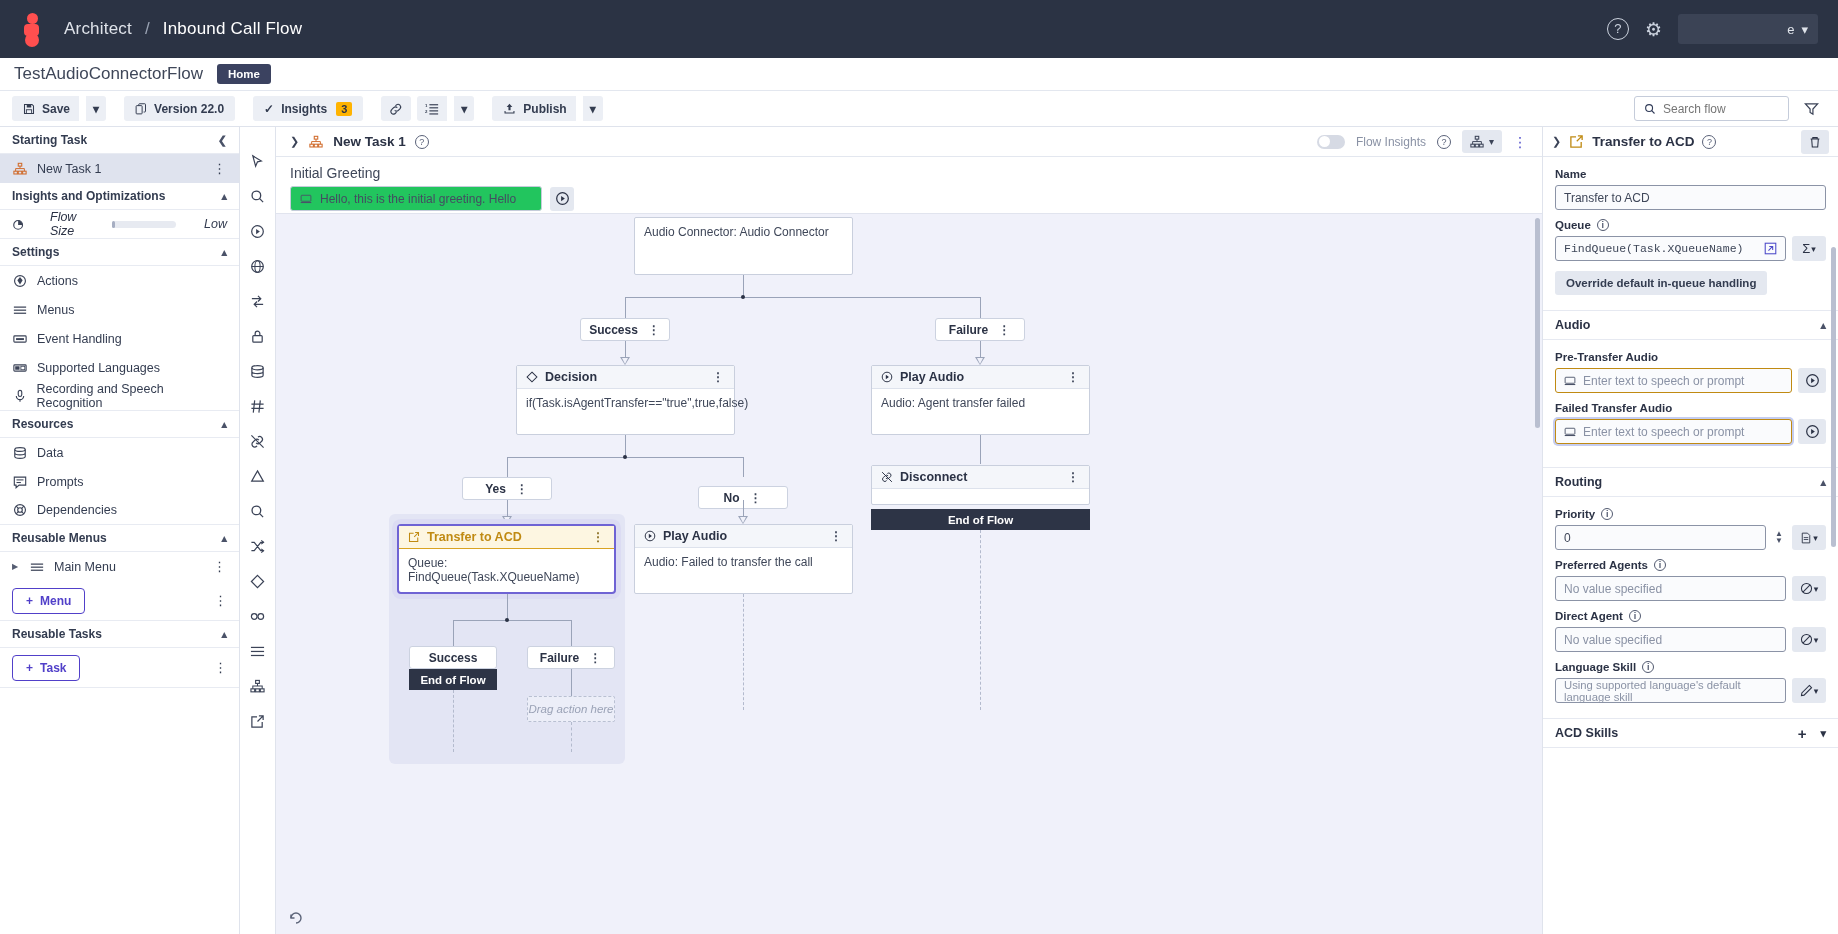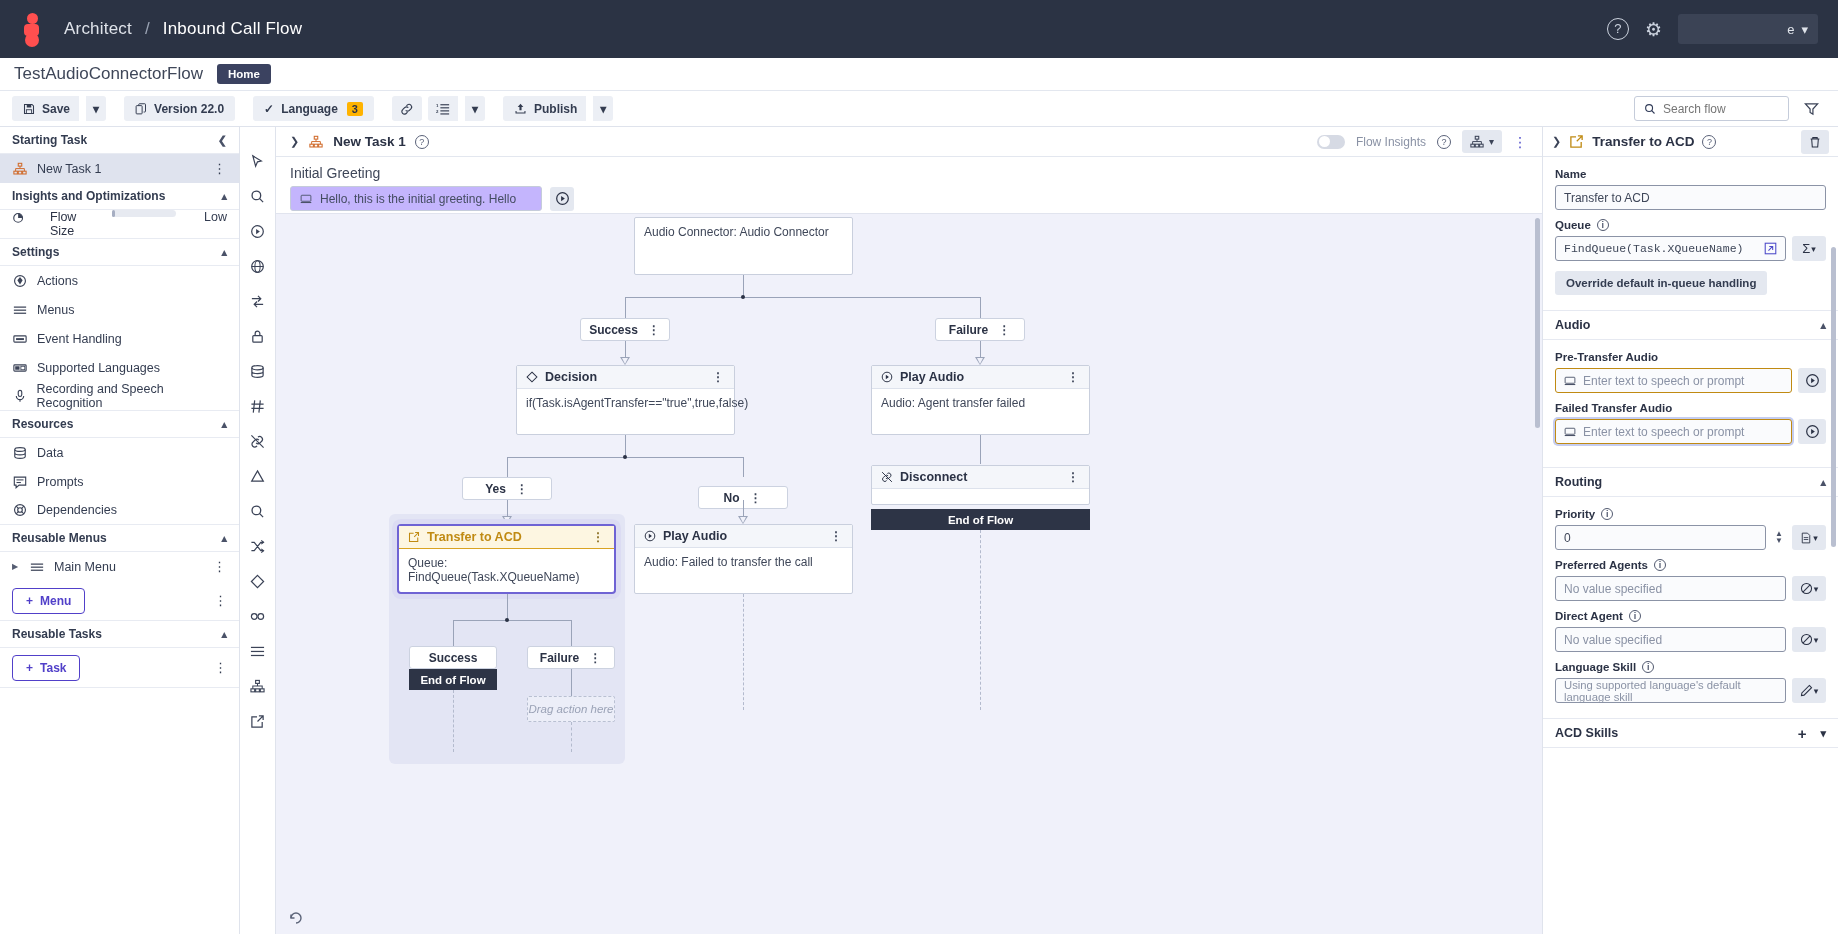--- a/index.html
+++ b/index.html
@@ -97,21 +97,21 @@
   .chev { margin-left: auto; color: #4a5268; font-size: 11px; }
   .side-item {
     height: 29px; display: flex; align-items: center; padding: 0 12px; gap: 9px;
     font-size: 12.5px; color: #333c50; cursor: pointer; position: relative;
   }
   .side-item.sel { background: #dfe3ee; }
   .side-item .dots { margin-left: auto; color: #333c50; font-size: 13px; letter-spacing: 1px; }
   .side-item .ico { width: 16px; text-align: center; color: #3a4considering; }
   .ico { width: 16px; text-align:center; color:#3b4357; display:inline-flex; align-items:center; justify-content:center; }
   .divider { border-bottom: 1px solid #e8ebf2; }
-  .flowsize-row { height: 29px; display:flex; align-items:flex-start; padding: 0 12px; gap: 24px; font-size: 12.5px; }
+  .flowsize-row { height: 29px; display:flex; align-items:center; padding: 0 12px; gap: 24px; font-size: 12.5px; font-style: italic; }
   .fs-bar { margin-left: auto; width: 92px; height: 7px; background: #e7eaf1; border-radius: 4px; position: relative; }
   .fs-bar b { position:absolute; left:0; top:0; height:7px; width:3px; background:#a6aec2; border-radius:4px; }
   .fs-label { width: 38px; text-align: right; font-size: 12.5px; color:#333c50; }
   .pbtn {
     border: 1.5px solid #5140c9; color: #5140c9; background: #fff; border-radius: 4px;
     height: 26px; display: inline-flex; align-items: center; gap: 7px; padding: 0 13px;
     font-size: 12px; font-weight: bold; cursor: pointer; font-family: inherit;
   }
   .pbtn-row { height: 40px; display:flex; align-items:center; padding: 0 12px; }
   .tree-caret { font-size: 8px; color: #555d72; width: 8px; }
@@ -143,21 +143,21 @@
   .chbtn { background:#e4e8f0; border-radius:3px; height:23px; display:flex; align-items:center; gap:5px; padding:0 8px; cursor:pointer; }
 
   .greet-band {
     flex: 0 0 56px; padding: 8px 14px 0 14px; background:#fff;
   }
   .greet-lbl { font-size: 14px; color: #3f4759; margin-bottom: 5px; }
   .greet-row { display:flex; align-items:center; gap: 8px; }
   .greet-input {
     width: 252px; height: 25px; border: 1px solid #c5ccda; border-radius: 3px;
     display: flex; align-items: center; gap: 8px; padding: 0 9px; font-size: 12px; color:#444c61;
-    background: #c4b5fd;
+    background: #22c55e;
   }
   .playbtn {
     width: 24px; height: 24px; border-radius: 3px; background: #e4e8f0;
     display: flex; align-items: center; justify-content: center; cursor: pointer;
   }
 
   .canvas {
     flex: 1 1 auto; background: #f0f1fa; position: relative; overflow: hidden;
     border-top: 1px solid #e1e4ee;
   }
@@ -312,21 +312,21 @@
         <svg width="12" height="12" viewBox="0 0 16 16">
             <rect x="1.5" y="3.5" width="8" height="11" fill="none" stroke="#333c50" stroke-width="1.3" rx="1"></rect>
             <path d="M5 3.5V2a1 1 0 011-1h7a1 1 0 011 1v9a1 1 0 01-1 1h-1.5" fill="none" stroke="#333c50" stroke-width="1.3"></path>
           </svg>
       </span>
       <span>Version 22.0</span>
     </button>
     <div class="tb-gap"></div>
     <button class="tb">
       <span>✓</span>
-      <span>Language</span>
+      <span>Insights</span>
       <span class="badge-warn">3</span>
     </button>
     <div class="tb-gap"></div>
     <button class="tb icoonly">
       <svg width="14" height="14" viewBox="0 0 16 16">
           <path d="M6.5 9.5a3 3 0 004.2 0l2-2a3 3 0 00-4.2-4.2L7.4 4.4" fill="none" stroke="#333c50" stroke-width="1.3"></path>
           <path d="M9.5 6.5a3 3 0 00-4.2 0l-2 2a3 3 0 104.2 4.2l1.1-1.1" fill="none" stroke="#333c50" stroke-width="1.3"></path>
         </svg>
     </button>
     <button class="tb split-l icoonly">

